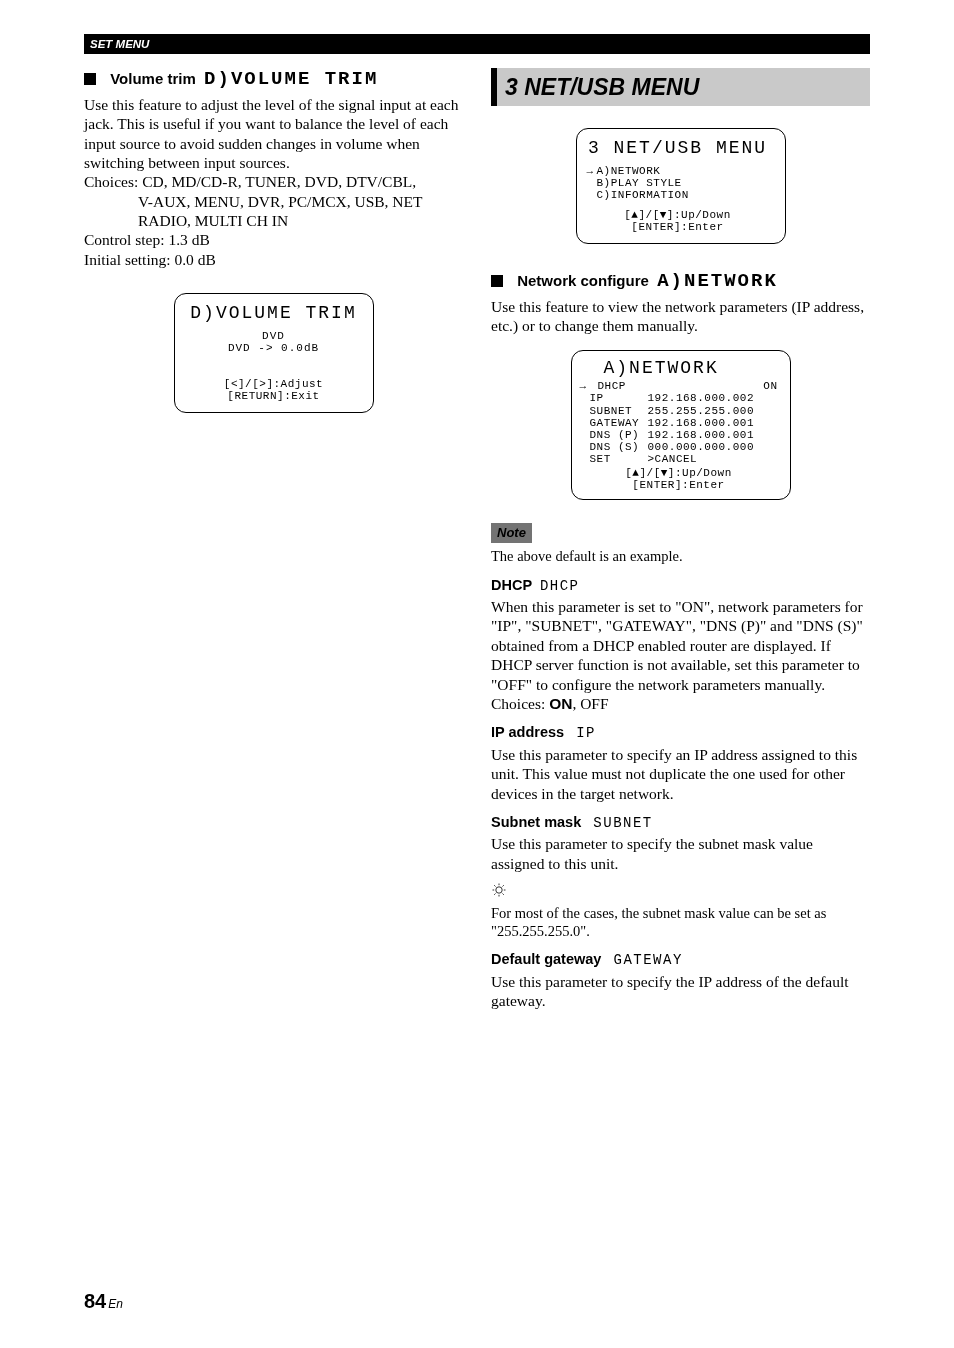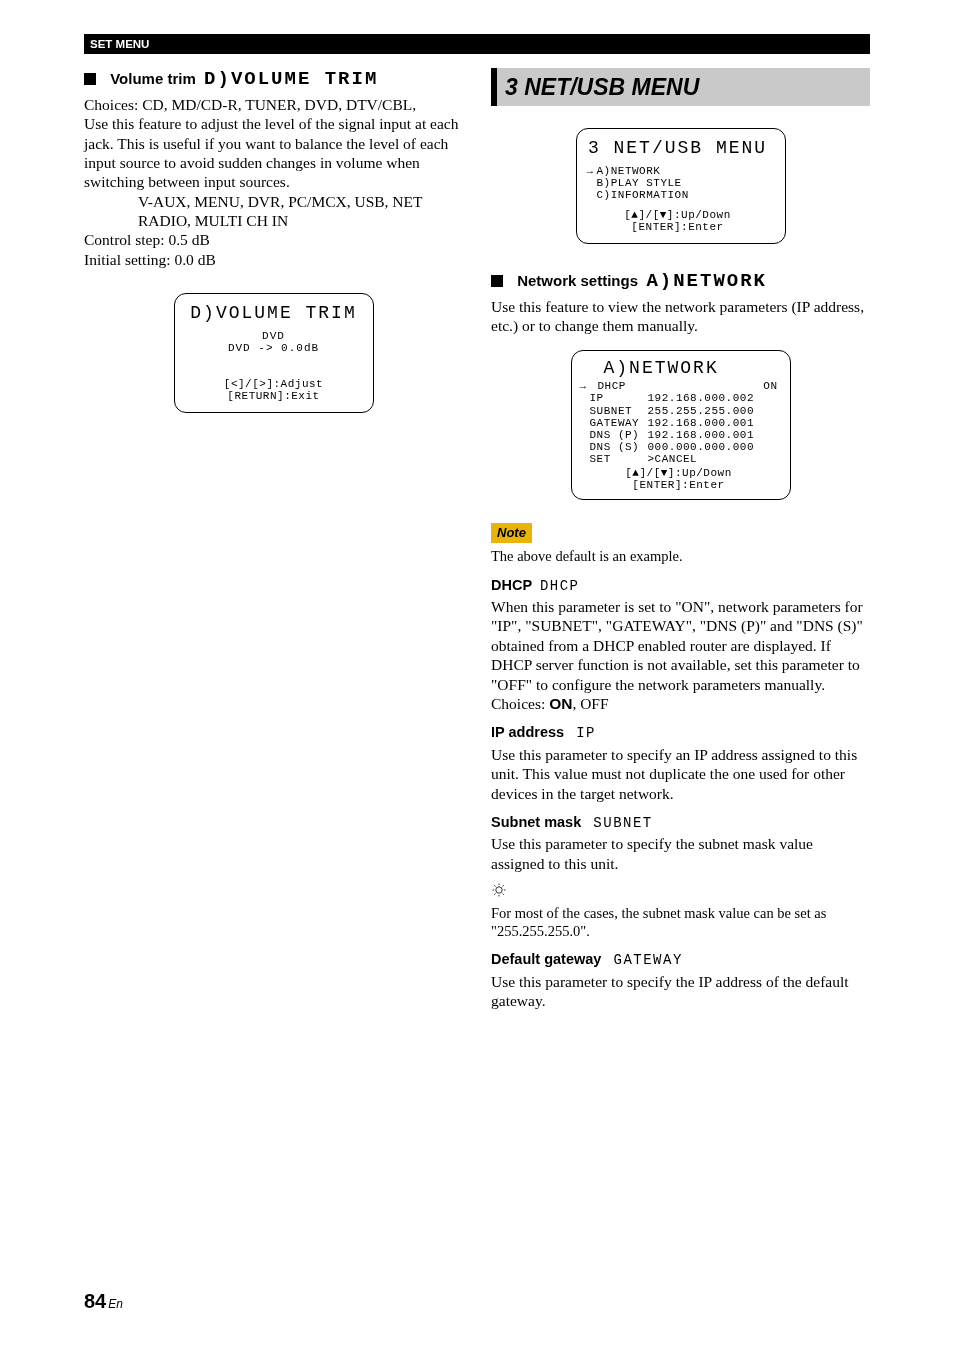--- a/index.html
+++ b/index.html
@@ -13,20 +13,21 @@
     color: #000;
     position: relative;
     padding: 34px 84px 0 84px;
   }
   .header-bar {
     height: 20px;
     background: #000;
     color: #fff;
     font-family: Arial, Helvetica, sans-serif;
     font-size: 11.5px;
+    font-style: italic;
     font-weight: bold;
     padding: 3px 6px 0 6px;
     margin-bottom: 14px;
   }
   .columns {
     display: flex;
     gap: 28px;
   }
   .col { flex: 1; width: 50%; }
   .sq-heading {
@@ -71,21 +72,21 @@
     border-left: 6px solid #000;
     font-family: Arial, Helvetica, sans-serif;
     font-style: italic;
     font-weight: bold;
     font-size: 23px;
     padding: 5px 8px 4px 8px;
     margin-bottom: 6px;
   }
   .note-box {
     display: inline-block;
-    background: #eab308;
+    background: #737373;
     font-family: Arial, Helvetica, sans-serif;
     font-style: italic;
     font-weight: bold;
     font-size: 13px;
     padding: 2px 6px;
     margin-bottom: 4px;
   }
   .sub-bold {
     font-family: Arial, Helvetica, sans-serif;
     font-weight: bold;
@@ -121,27 +122,27 @@
 </div>
 
 <div class="columns">
 
   <div class="col">
     <div class="sq-heading">
       <span class="square"></span>
       <span>Volume trim</span>
       &nbsp;<span class="lcd-big">D)VOLUME TRIM</span>
     </div>
+    <p>Use this feature to adjust the level of the signal input at each jack. This is useful if you want to balance the level of each input source to avoid sudden changes in volume when switching between input sources.</p>
     <p>
       <span>Choices:</span>
       <span>CD, MD/CD-R, TUNER, DVD, DTV/CBL,</span>
     </p>
-    <p>Use this feature to adjust the level of the signal input at each jack. This is useful if you want to balance the level of each input source to avoid sudden changes in volume when switching between input sources.</p>
     <p class="indent">V-AUX, MENU, DVR, PC/MCX, USB, NET RADIO, MULTI CH IN</p>
-    <p>Control step: 0.5 dB</p>
+    <p>Control step: 1.3 dB</p>
     <p>Initial setting: 0.0 dB</p>
 
     <div class="panel panel-1" style="margin-top:24px;">
       <div style="letter-spacing:2px; font-size:18px; margin-bottom:6px;">D)VOLUME TRIM</div>
       <div style="font-size:11px; letter-spacing:1px;">DVD</div>
       <div style="font-size:11px; letter-spacing:1px; margin-bottom:24px;">DVD -&gt;   0.0dB</div>
       <div style="font-size:11px; letter-spacing:0.5px;">[&lt;]/[&gt;]:Adjust</div>
       <div style="font-size:11px; letter-spacing:0.5px;">[RETURN]:Exit</div>
     </div>
   </div>
@@ -160,21 +161,21 @@
           <div>B)PLAY STYLE</div>
           <div>C)INFORMATION</div>
         </div>
       </div>
       <div style="font-size:11px; letter-spacing:0.5px; text-align:center; margin-top:8px;">[▲]/[▼]:Up/Down</div>
       <div style="font-size:11px; letter-spacing:0.5px; text-align:center;">[ENTER]:Enter</div>
     </div>
 
     <div class="sq-heading" style="margin-top:26px;">
       <span class="square"></span>
-      <span>Network settings</span>
+      <span>Network configure</span>
       &nbsp;<span class="lcd-big">A)NETWORK</span>
     </div>
     <p>Use this feature to view the network parameters (IP address, etc.) or to change them manually.</p>
 
     <div class="panel panel-3" style="margin-top:14px; padding:8px 12px 8px 8px;">
       <div style="letter-spacing:2px; font-size:18px; margin-left:24px; margin-bottom:2px;">A)NETWORK</div>
       <div class="arrow-row">
         <div class="arrow">→</div>
         <div style="flex:1;">
           <div class="row">

